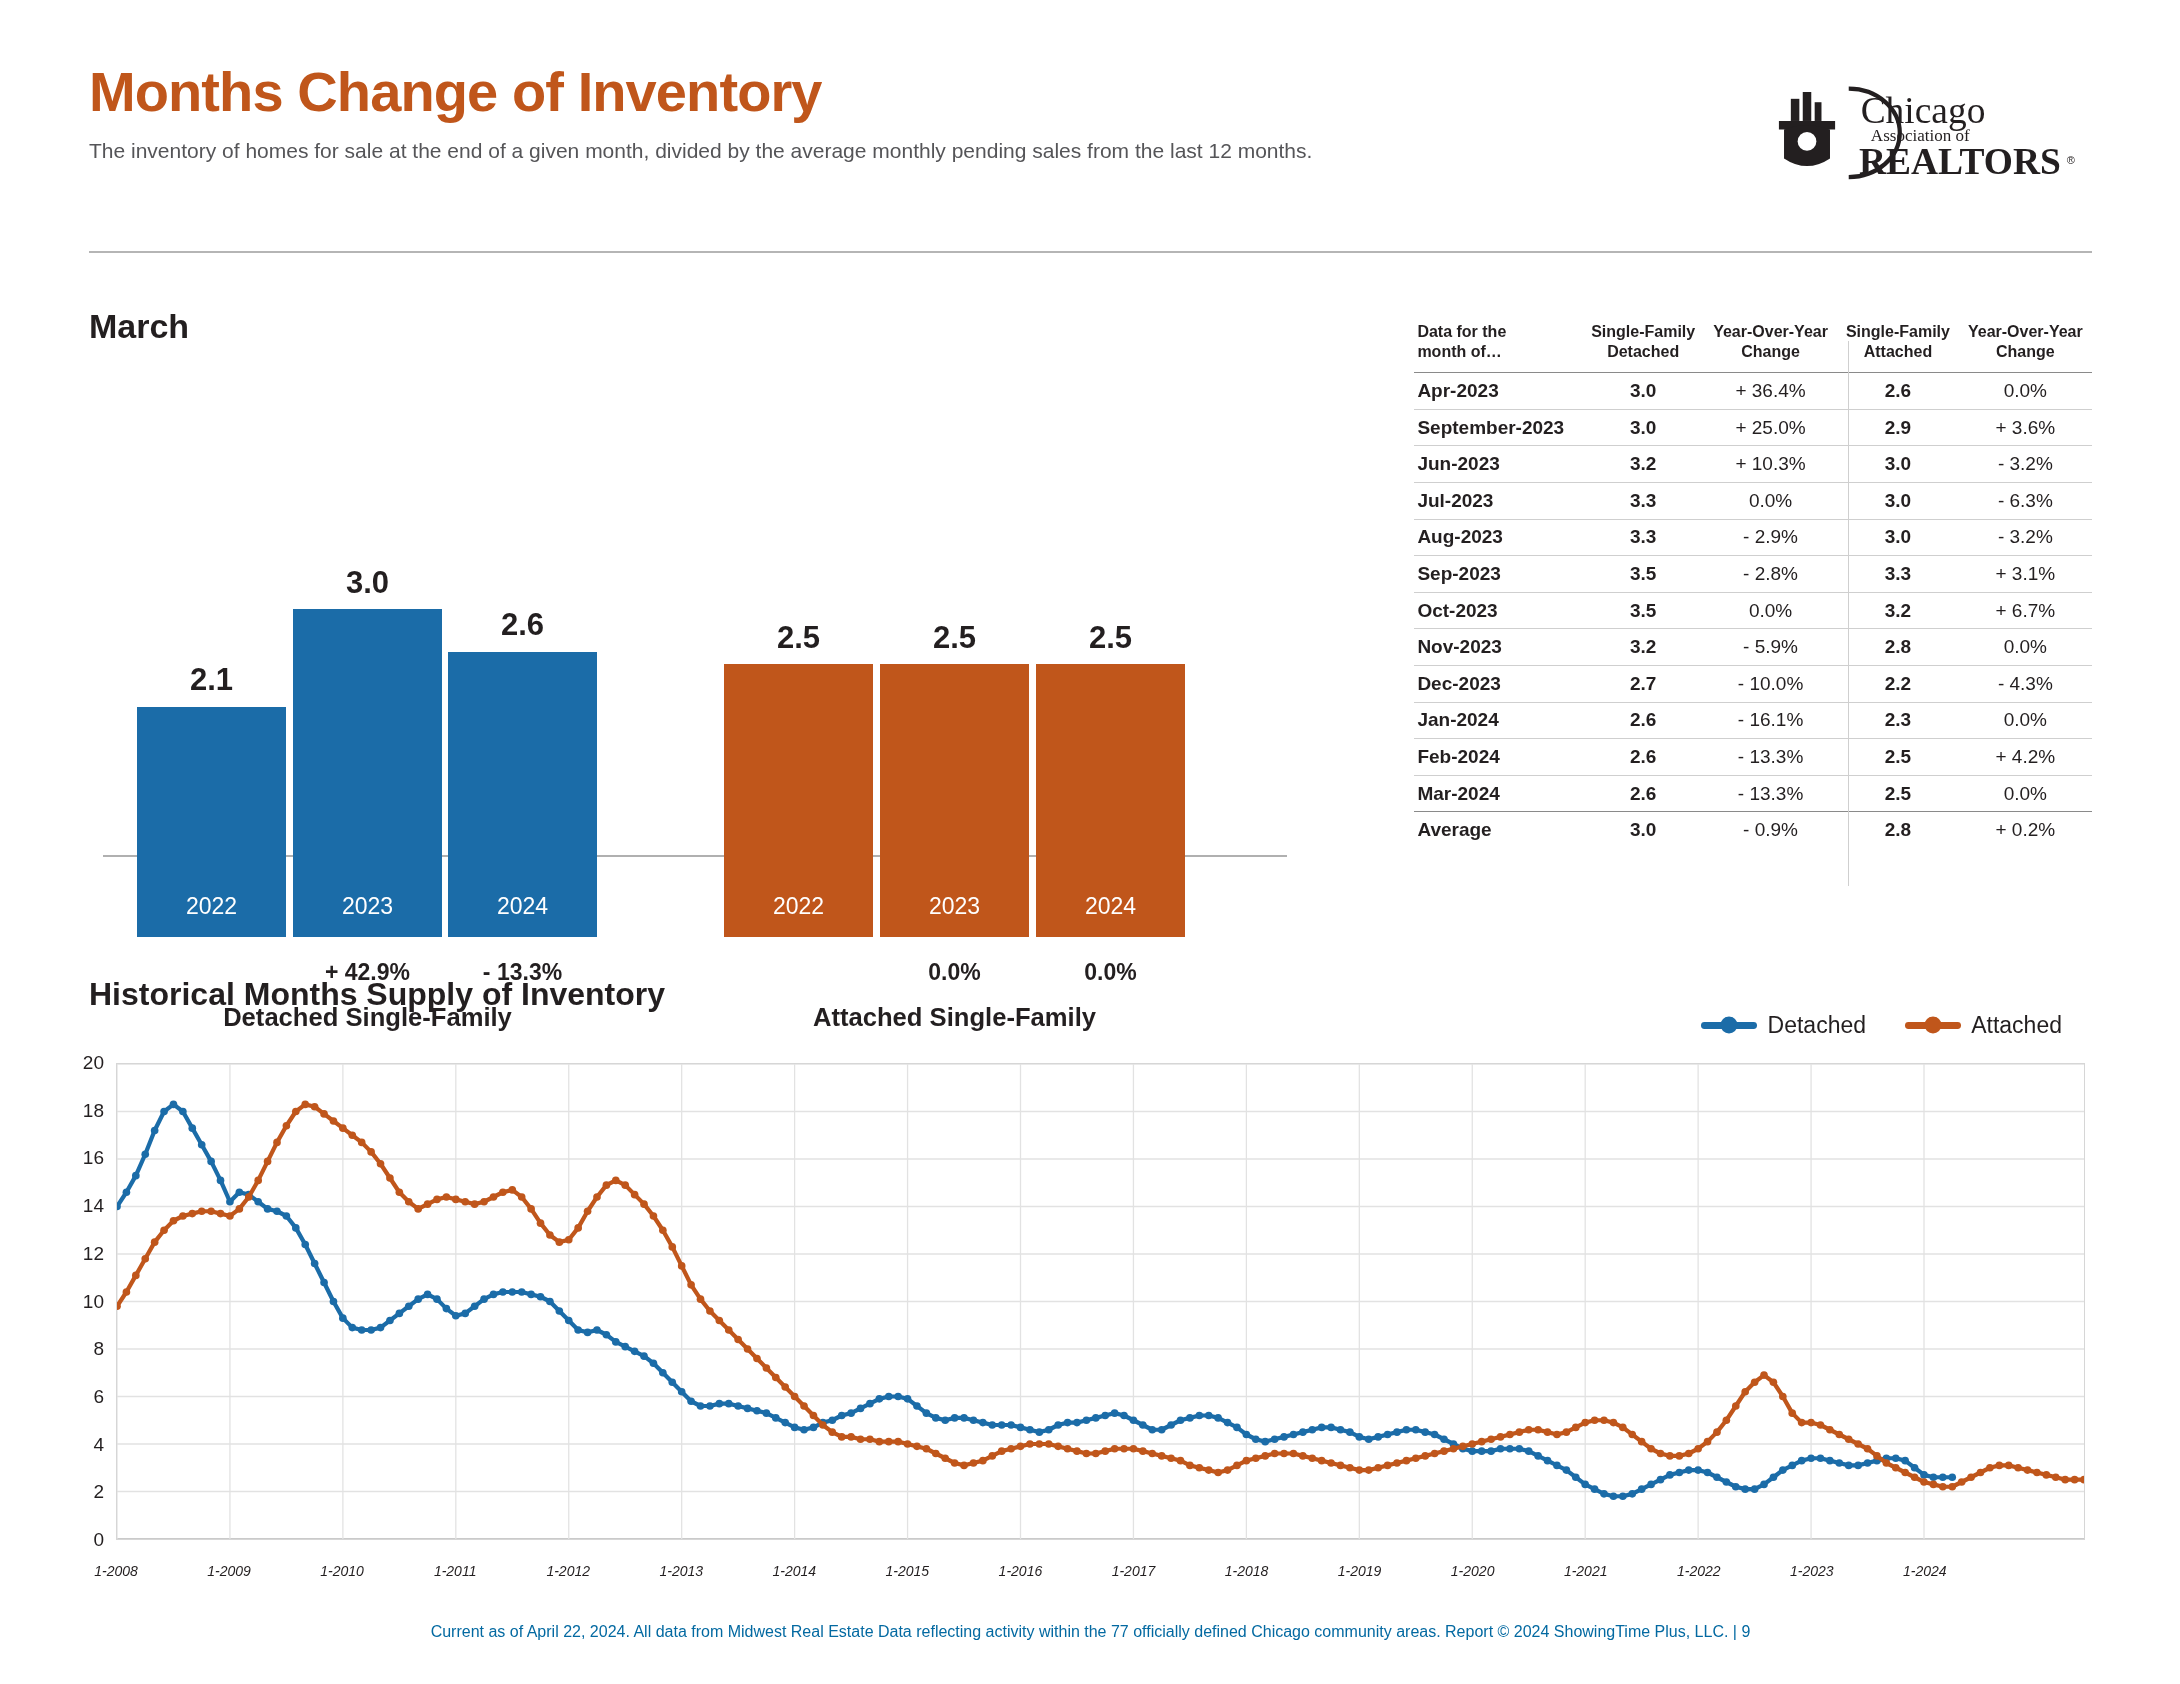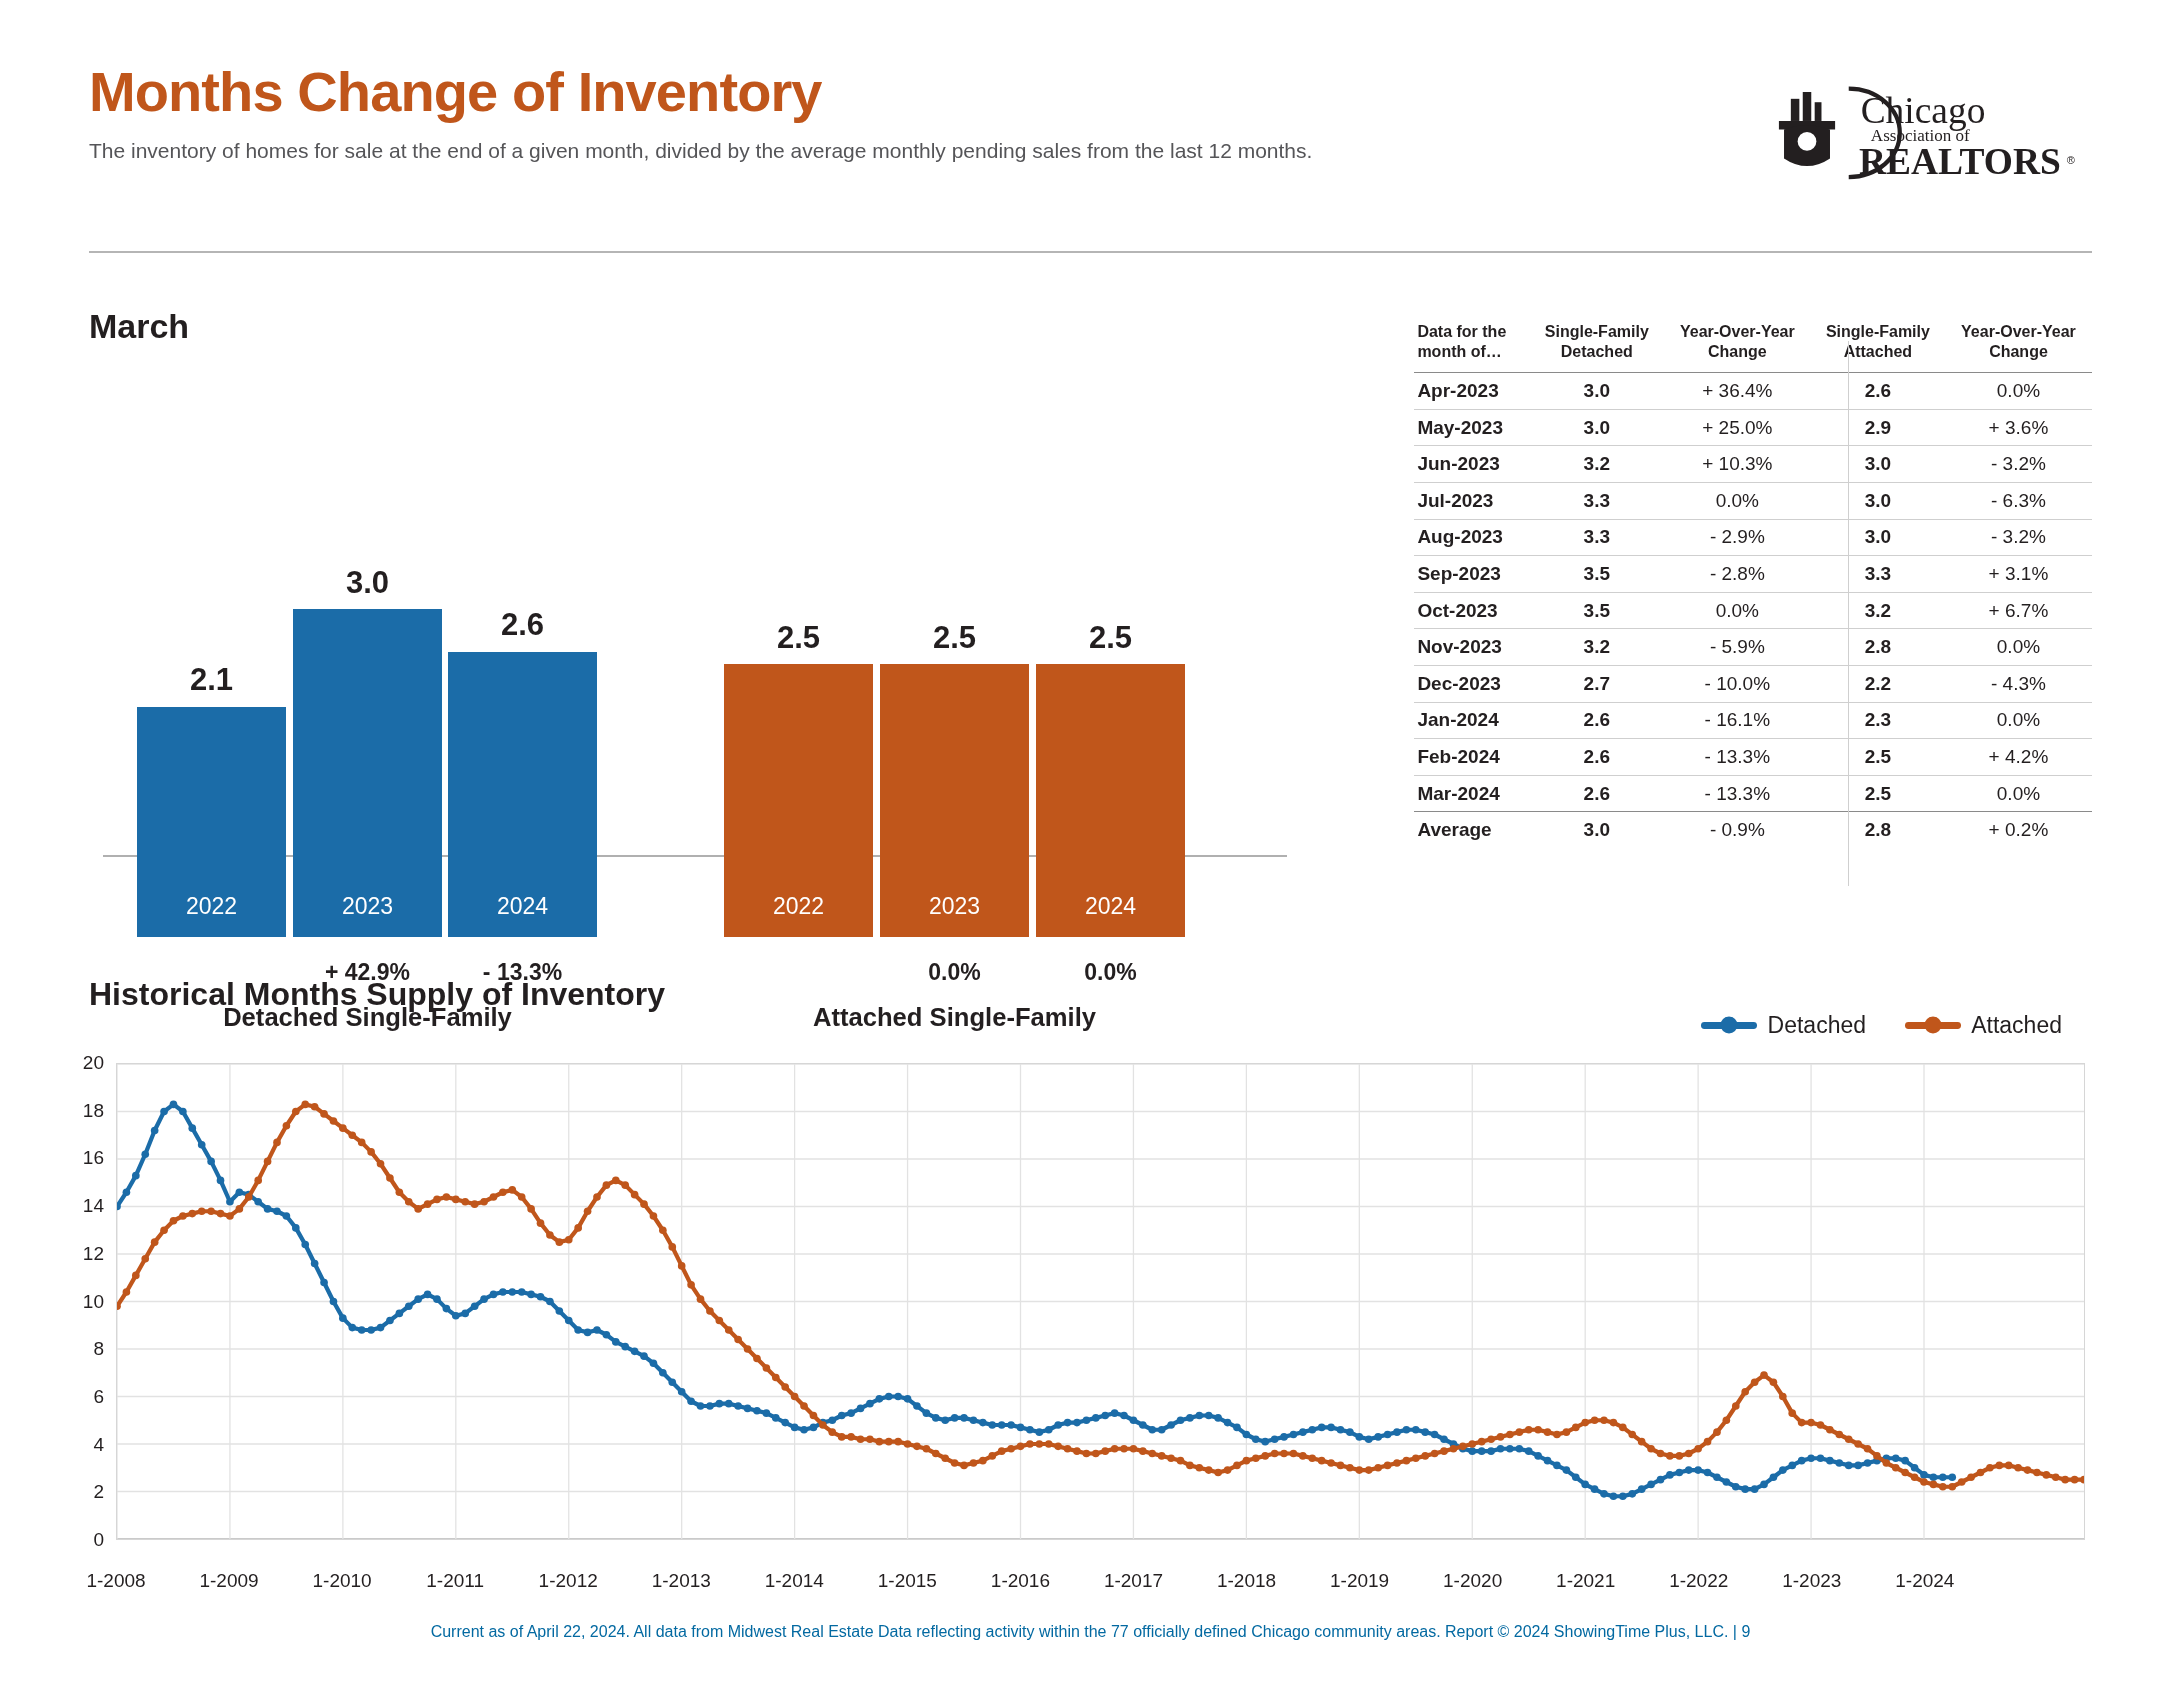--- a/index.html
+++ b/index.html
@@ -92,22 +92,22 @@
   }
   .hist .plot{
     position:absolute;left:0;top:0;width:100%;height:100%;
     border:0.9px solid #d6d6d6;box-sizing:border-box;background:#fff;
   }
   .ytick{
     position:absolute;right:100%;margin-right:12px;transform:translateY(-50%);
     font-size:19px;color:#231f20;white-space:nowrap;
   }
   .xtick{
-    position:absolute;top:100%;margin-top:30px;transform:translateX(-50%);
-    font-size:19px;color:#231f20;white-space:nowrap;
+    position:absolute;top:100%;margin-top:23px;transform:translateX(-50%);
+    font-size:14px;color:#231f20;white-space:nowrap;font-style:italic;
   }
   .footer{
     position:absolute;left:0;right:0;top:1623px;text-align:center;
     font-size:16px;color:#0369a1;
   }
 </style>
 </head>
 <body>
 
 <div class="page">
@@ -220,21 +220,21 @@
       </thead>
       <tbody>
         <tr>
             <td class="first">Apr-2023</td>
             <td>3.0</td>
             <td class="chg">+ 36.4%</td>
             <td>2.6</td>
             <td class="chg">0.0%</td>
           </tr>
         <tr>
-            <td class="first">May-2023</td>
+            <td class="first">September-2023</td>
             <td>3.0</td>
             <td class="chg">+ 25.0%</td>
             <td>2.9</td>
             <td class="chg">+ 3.6%</td>
           </tr>
         <tr>
             <td class="first">Jun-2023</td>
             <td>3.2</td>
             <td class="chg">+ 10.3%</td>
             <td>3.0</td>

